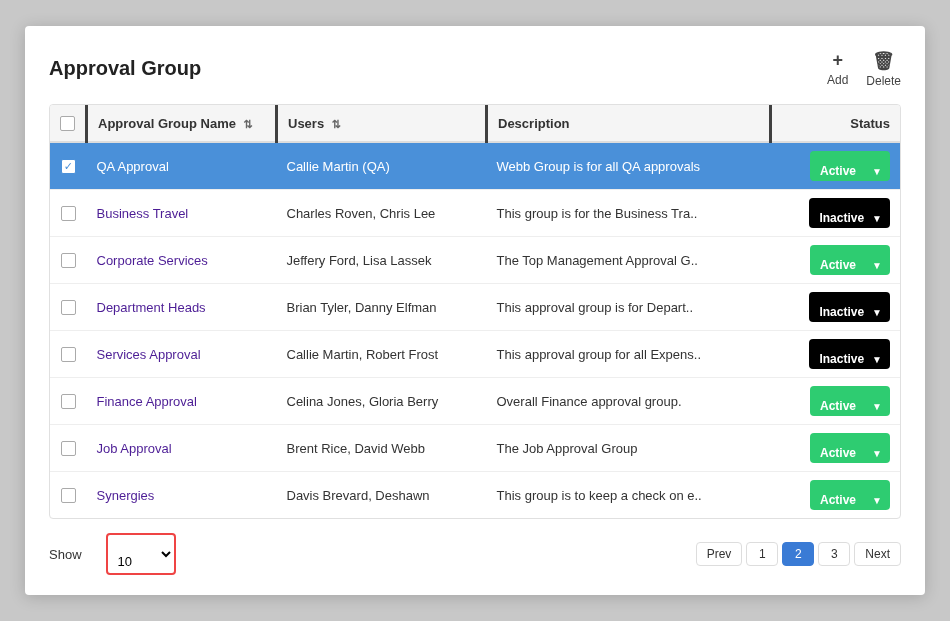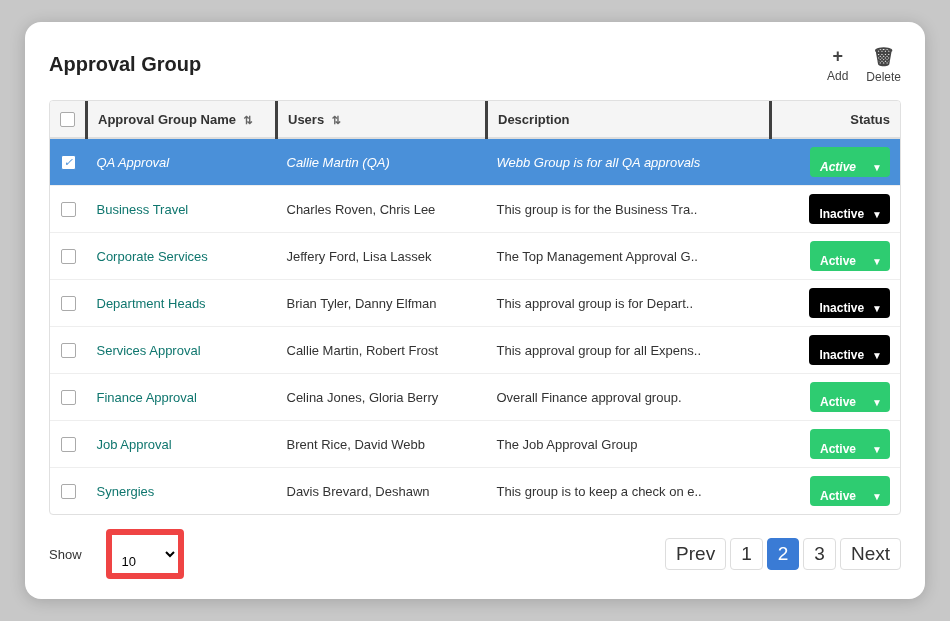--- a/index.html
+++ b/index.html
@@ -7,21 +7,21 @@
       background: #c8c8c8;
       display: flex;
       align-items: center;
       justify-content: center;
       min-height: 100vh;
       font-family: Arial, sans-serif;
       font-size: 13px;
     }
     .card {
       background: #fff;
-      border-radius: 16px;
+      border-radius: 4px;
       box-shadow: 0 2px 16px rgba(0,0,0,0.18);
       width: 900px;
       padding: 24px 24px 20px 24px;
     }
     .card-header {
       display: flex;
       align-items: center;
       justify-content: space-between;
       margin-bottom: 16px;
     }
@@ -88,35 +88,34 @@
       color: #fff;
     }
     tbody td {
       padding: 8px 10px;
       vertical-align: middle;
       font-size: 13px;
       color: #333;
     }
     tbody tr.selected td {
       color: #fff;
-      font-style: italic;
     }
     .check-col {
       width: 36px;
       text-align: center;
     }
     .name-col { width: 190px; }
     .users-col { width: 210px; }
     .desc-col { width: auto; }
     .status-col {
       width: 130px;
       text-align: right;
     }
     .group-name-link {
-      color: #0f766e;
+      color: #4c1d95;
       cursor: pointer;
       text-decoration: none;
     }
     tbody tr.selected .group-name-link {
       color: #fff;
     }
     .status-badge {
       display: inline-flex;
       align-items: center;
       border-radius: 4px;
@@ -163,41 +162,41 @@
       margin-top: 14px;
     }
     .show-section {
       display: flex;
       align-items: center;
       gap: 24px;
       color: #333;
       font-size: 13px;
     }
     .show-select {
-      border: 6px solid #ef4444;
+      border: 2px solid #ef4444;
       border-radius: 4px;
       padding: 18px 18px 3px 6px;
       font-size: 13px;
       appearance: auto;
       background: #fff;
       cursor: pointer;
     }
     .pagination {
       display: flex;
       align-items: center;
       gap: 4px;
     }
     .page-btn {
       border: 1px solid #ddd;
       border-radius: 4px;
       background: #fff;
       color: #333;
       padding: 4px 10px;
       cursor: pointer;
-      font-size: 19px;
+      font-size: 12px;
       min-width: 32px;
       text-align: center;
     }
     .page-btn.active {
       background: #3a7bd5;
       color: #fff;
       border-color: #3a7bd5;
     }
     .th-checkbox {
       width: 36px;

